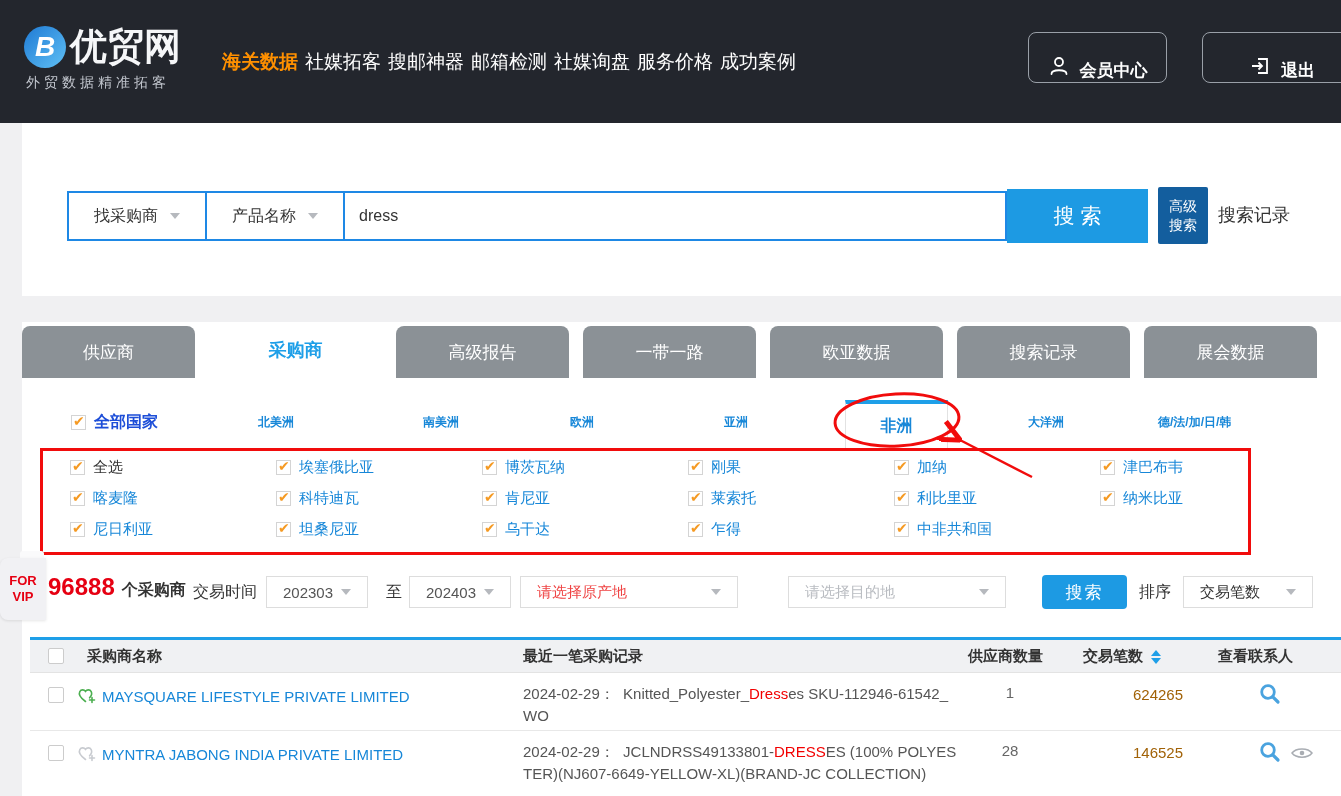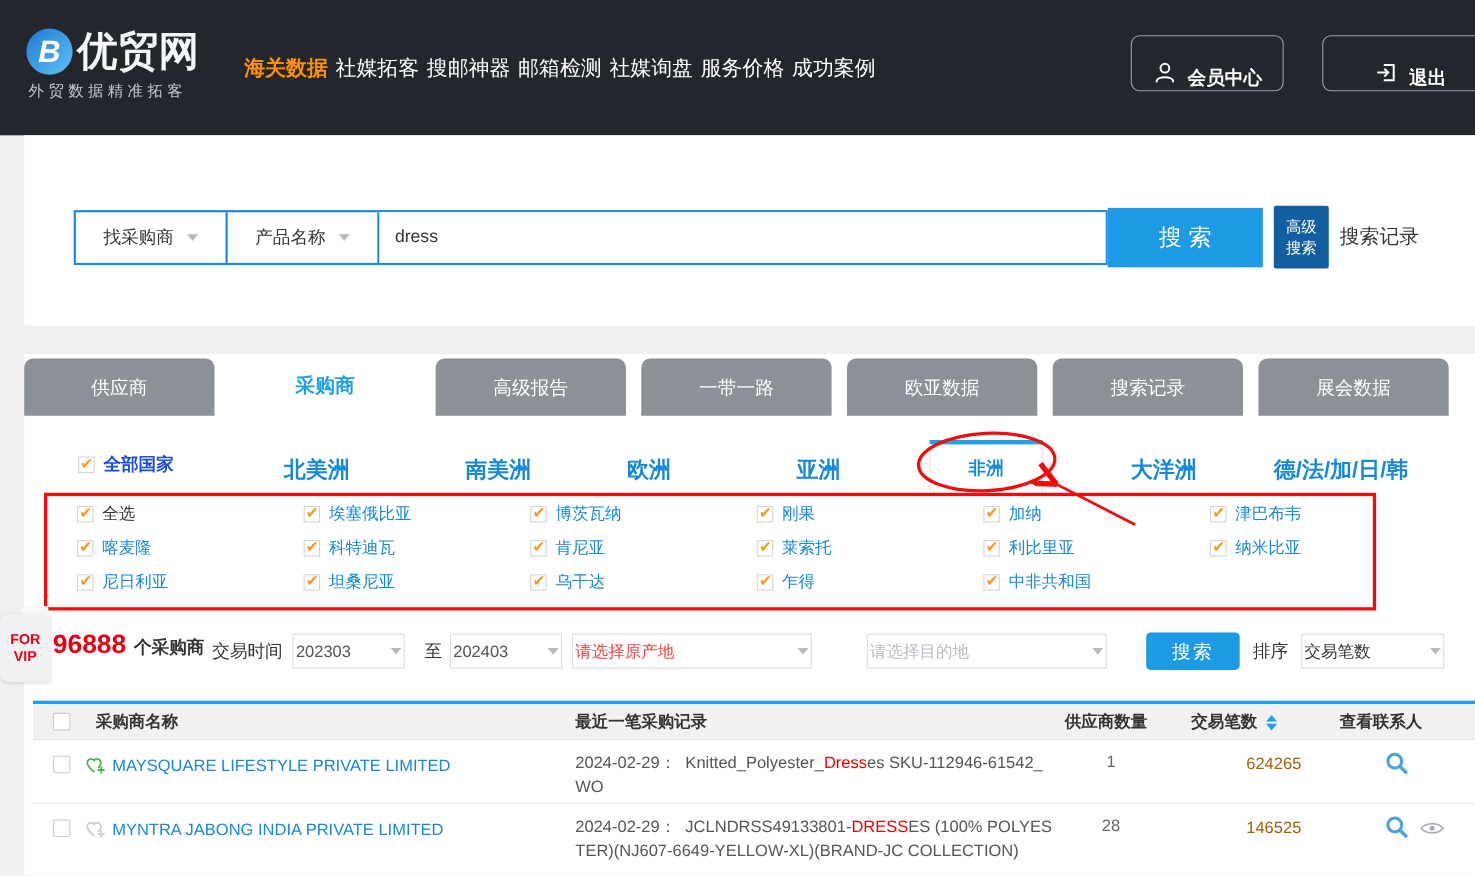--- a/index.html
+++ b/index.html
@@ -35,21 +35,21 @@
   .search-history{position:absolute;left:1196px;top:80px;font-size:18px;color:#333;cursor:pointer}
 
   
   .main-section{position:absolute;left:22px;top:322px;width:1319px;height:474px;background:#fff}
   .tabs{position:absolute;left:0;top:0;height:56px;display:flex;gap:14px}
   .tab{width:173px;height:52px;margin-top:4px;background:#8b9196;border-radius:8px 8px 0 0;color:#fff;font-size:17px;
     display:flex;align-items:center;justify-content:center;cursor:pointer}
   .tab.active{background:#fff;color:#1e9fe8;font-size:18px;font-weight:bold;margin-top:0;height:56px;border-radius:0}
 
   .all-countries{position:absolute;left:49px;top:90px;display:flex;align-items:center;gap:8px;font-size:16px;font-weight:bold;color:#1d4ed8;cursor:pointer}
-  .continent{position:absolute;top:92px;font-size:20px;font-weight:bold;color:#1787d8;cursor:pointer}
+  .continent{position:absolute;top:92px;font-size:12px;font-weight:bold;color:#1787d8;cursor:pointer}
   .c0{left:236px}.c1{left:401px}.c2{left:548px}.c3{left:702px}.c5{left:1006px}.c6{left:1136px}
   .africa-box{position:absolute;left:823px;top:78px;width:103px;height:48px;background:#fff;
     border-top:4px solid #1e9fe8;border-left:1px solid #e2e2e2;border-right:1px solid #e2e2e2;
     display:flex;align-items:center;justify-content:center;color:#1787d8;font-weight:bold;font-size:16px;cursor:pointer}
 
   .red-box{position:absolute;left:18px;top:126px;width:1211px;height:107px;border:3px solid #f10c0c;pointer-events:none}
   .countries{position:absolute;left:48px;top:130px;display:grid;grid-template-columns:repeat(6,206px);grid-auto-rows:31px;align-items:center}
   .country{display:flex;align-items:center;gap:8px;font-size:15px;color:#1787d8;cursor:pointer}
   .country.dark{color:#333}
   .cb{width:15px;height:15px;border:1px solid #d4d4d4;background:#fff;position:relative;flex:0 0 auto}
@@ -61,21 +61,21 @@
     display:flex;flex-direction:column;align-items:center;justify-content:center;color:#e60012;font-weight:bold;
     font-size:13px;line-height:16px;box-shadow:0 1px 3px rgba(0,0,0,.10)}
 
   
   .buyer-count{position:absolute;left:26px;top:251px;display:flex;align-items:baseline;gap:7px}
   .buyer-count .num{font-size:24px;font-weight:bold;color:#e60012}
   .buyer-count .suffix{font-size:16px;font-weight:bold;color:#333}
   .f-label{position:absolute;top:260px;font-size:16px;color:#333}
   .time-label{left:171px}.to-label{left:364px}.sort-label{left:1117px}
   .f-select{position:absolute;top:254px;height:32px;border:1px solid #ddd;background:#fff;display:flex;align-items:center;
-    justify-content:space-between;padding:0 2px;font-size:15px;color:#555;cursor:pointer}
+    justify-content:space-between;padding:0 16px;font-size:15px;color:#555;cursor:pointer}
   .sel-from{left:244px;width:102px}
   .sel-to{left:387px;width:102px}
   .sel-origin{left:498px;width:218px;color:#ef4444}
   .sel-dest{left:766px;width:218px;color:#b9bcc1}
   .sel-sort{left:1161px;width:130px;color:#333}
   .filter-search-btn{position:absolute;left:1020px;top:253px;width:85px;height:34px;background:#1d9ae3;color:#fff;font-size:17px;
     border-radius:4px;display:flex;align-items:center;justify-content:center;letter-spacing:2px;cursor:pointer;border:0}
 
   
   .table{position:absolute;left:8px;top:315px;width:1311px}

